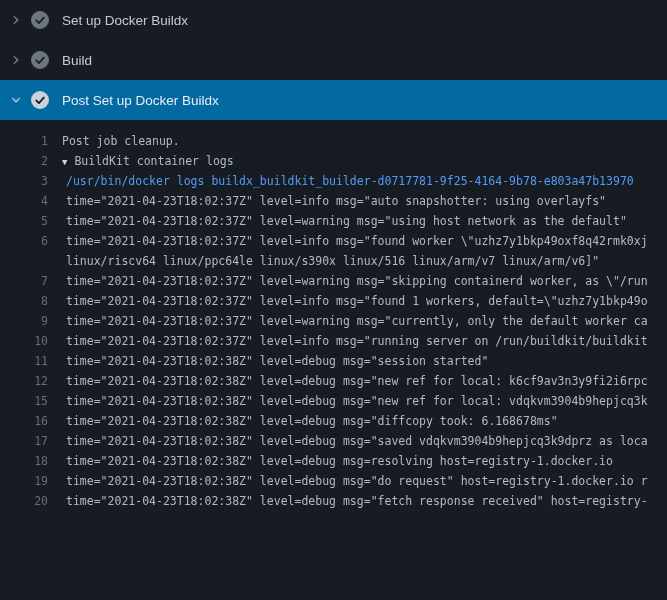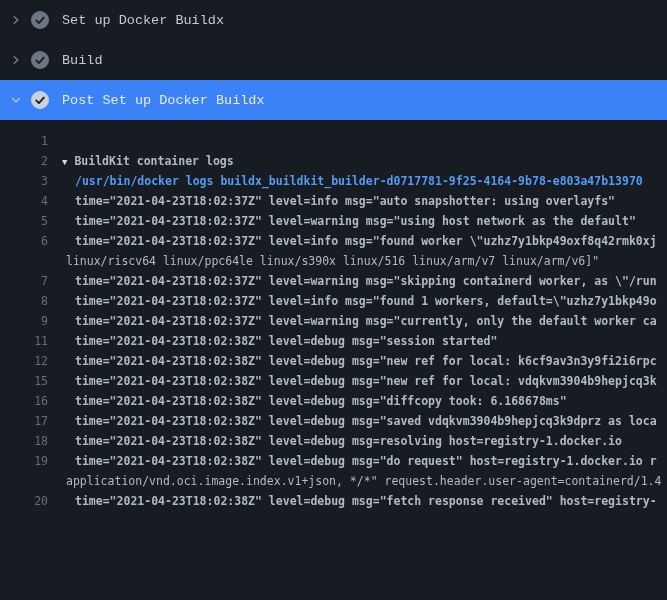--- a/index.html
+++ b/index.html
@@ -3,26 +3,26 @@
 <meta charset="utf-8">
 <style>
   * { margin:0; padding:0; box-sizing:border-box; }
   html,body { width:667px; height:600px; overflow:hidden; }
   body {
     background:#171c23;
     font-family:"Liberation Sans", sans-serif;
   }
 
   
-  .steps { width:667px;font-family:Liberation Mono, monospace; }
+  .steps { width:667px; }
   .step-row {
     height:40px; display:flex; align-items:center;
     padding-left:10px; cursor:pointer;
   }
-  .step-row.expanded { background:#3b82f6; }
+  .step-row.expanded { background:#0369a1; }
   .chev { width:12px; height:12px; margin-right:9px; flex:0 0 auto; display:block; }
   .chev path { fill:none; stroke:#7d8590; stroke-width:1.7; stroke-linecap:round; stroke-linejoin:round; }
   .expanded .chev path { stroke:#cdd5dd; }
   .check-circle {
     width:18px; height:18px; border-radius:50%;
     background:#6e7681; margin-right:13px; flex:0 0 auto;
     display:flex; align-items:center; justify-content:center;
   }
   .expanded .check-circle { background:#c9d2da; }
   .check-circle svg { width:18px; height:18px; display:block; }
@@ -35,25 +35,25 @@
     width:667px; padding-top:11px;
     font-family:"DejaVu Sans Mono", monospace;
     font-size:11.5px; overflow:hidden;
   }
   .log-row { display:flex; height:20px; line-height:20px; white-space:pre; }
   .ln {
     width:48px; flex:0 0 auto; text-align:right;
     color:#636e7b; cursor:pointer;
   }
   .txt { color:#b0bac5; margin-left:14px; }
-  .log-row.in .txt, .log-row.cmd .txt { margin-left:27px;font-weight:bold; }
+  .log-row.in .txt, .log-row.cmd .txt { margin-left:18px; }
   .log-row.cont .txt { margin-left:18px; }
   .log-row.cmd .txt { color:#539bf5; }
   .tri { color:#cdd5dd; font-size:9px; margin-right:7px; cursor:pointer; }
-  .group-label { cursor:pointer;font-weight:bold; }
+  .group-label { cursor:pointer; }
 </style>
 </head>
 <body>
 
 <div class="steps">
 
   <div class="step-row">
     <svg class="chev" viewBox="0 0 16 16">
         <path d="M5.5 3.5 L10.5 8 L5.5 12.5"></path>
       </svg>
@@ -86,32 +86,32 @@
       <svg viewBox="0 0 18 18">
           <path d="M5.2 9.4 L7.9 12.1 L12.8 6.6"></path>
         </svg>
     </span>
     <span class="step-label">Post Set up Docker Buildx</span>
   </div>
 
 </div>
 
 <div class="log">
-    <div class="log-row top"><span class="ln">1</span></div>
+    <div class="log-row top"><span class="ln">1</span><span class="txt">Post job cleanup.</span></div>
     <div class="log-row group"><span class="ln">2</span><span class="txt"><span class="tri">▼</span><span class="group-label">BuildKit container logs</span></span></div>
     <div class="log-row cmd"><span class="ln">3</span><span class="txt">/usr/bin/docker logs buildx_buildkit_builder-d0717781-9f25-4164-9b78-e803a47b13970</span></div>
     <div class="log-row in"><span class="ln">4</span><span class="txt">time="2021-04-23T18:02:37Z" level=info msg="auto snapshotter: using overlayfs"</span></div>
     <div class="log-row in"><span class="ln">5</span><span class="txt">time="2021-04-23T18:02:37Z" level=warning msg="using host network as the default"</span></div>
     <div class="log-row in"><span class="ln">6</span><span class="txt">time="2021-04-23T18:02:37Z" level=info msg="found worker \"uzhz7y1bkp49oxf8q42rmk0xj</span></div>
     <div class="log-row cont"><span class="ln"></span><span class="txt">linux/riscv64 linux/ppc64le linux/s390x linux/516 linux/arm/v7 linux/arm/v6]"</span></div>
     <div class="log-row in"><span class="ln">7</span><span class="txt">time="2021-04-23T18:02:37Z" level=warning msg="skipping containerd worker, as \"/run</span></div>
     <div class="log-row in"><span class="ln">8</span><span class="txt">time="2021-04-23T18:02:37Z" level=info msg="found 1 workers, default=\"uzhz7y1bkp49o</span></div>
     <div class="log-row in"><span class="ln">9</span><span class="txt">time="2021-04-23T18:02:37Z" level=warning msg="currently, only the default worker ca</span></div>
+    <div class="log-row in"><span class="ln">10</span><span class="txt">time="2021-04-23T18:02:37Z" level=info msg="running server on /run/buildkit/buildkit</span></div>
     <div class="log-row in"><span class="ln">11</span><span class="txt">time="2021-04-23T18:02:38Z" level=debug msg="session started"</span></div>
     <div class="log-row in"><span class="ln">12</span><span class="txt">time="2021-04-23T18:02:38Z" level=debug msg="new ref for local: k6cf9av3n3y9fi2i6rpc</span></div>
     <div class="log-row in"><span class="ln">15</span><span class="txt">time="2021-04-23T18:02:38Z" level=debug msg="new ref for local: vdqkvm3904b9hepjcq3k</span></div>
     <div class="log-row in"><span class="ln">16</span><span class="txt">time="2021-04-23T18:02:38Z" level=debug msg="diffcopy took: 6.168678ms"</span></div>
     <div class="log-row in"><span class="ln">17</span><span class="txt">time="2021-04-23T18:02:38Z" level=debug msg="saved vdqkvm3904b9hepjcq3k9dprz as loca</span></div>
     <div class="log-row in"><span class="ln">18</span><span class="txt">time="2021-04-23T18:02:38Z" level=debug msg=resolving host=registry-1.docker.io</span></div>
     <div class="log-row in"><span class="ln">19</span><span class="txt">time="2021-04-23T18:02:38Z" level=debug msg="do request" host=registry-1.docker.io r</span></div>
-    <div class="log-row cont"><span class="ln"></span><span class="txt">application/vnd.oci.image.index.v1+json, */*" request.header.user-agent=containerd/1.4</span></div>
     <div class="log-row in"><span class="ln">20</span><span class="txt">time="2021-04-23T18:02:38Z" level=debug msg="fetch response received" host=registry-</span></div>
   </div>
 
 </body></html>

